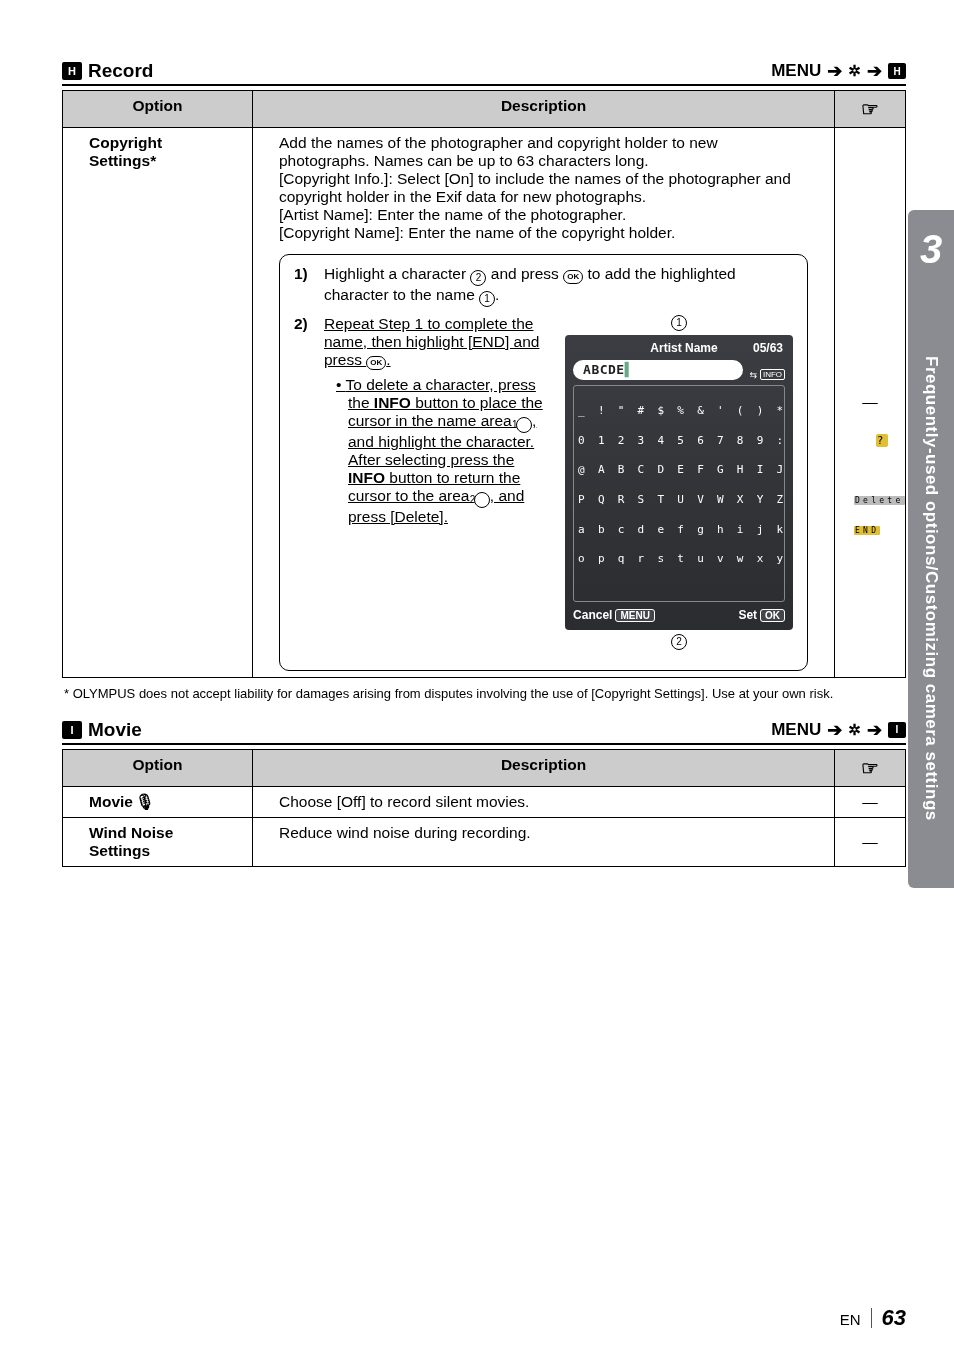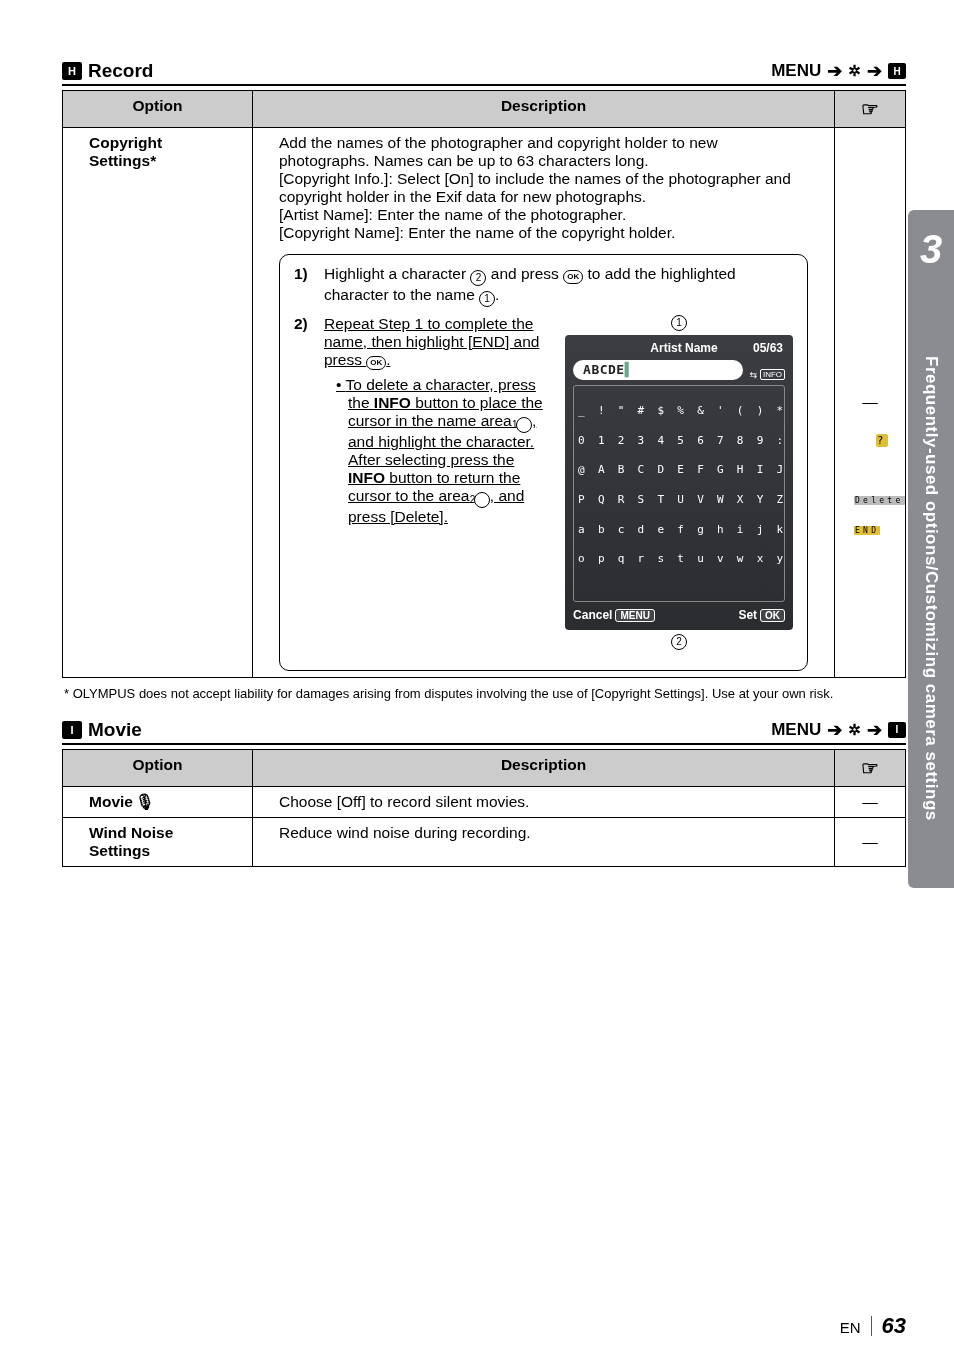--- a/index.html
+++ b/index.html
@@ -203,21 +203,21 @@
     font-size: 17px;
     font-weight: bold;
     padding: 14px 0;
     border-bottom-left-radius: 6px;
     letter-spacing: 0.5px;
     height: 600px;
   }
 
   .footer {
     position: absolute;
-    bottom: 18px;
+    bottom: 26px;
     right: 48px;
     display: flex;
     align-items: baseline;
     gap: 10px;
     font-size: 15px;
   }
   .footer .pnum {
     font-size: 22px;
     font-weight: bold;
     font-style: italic;

